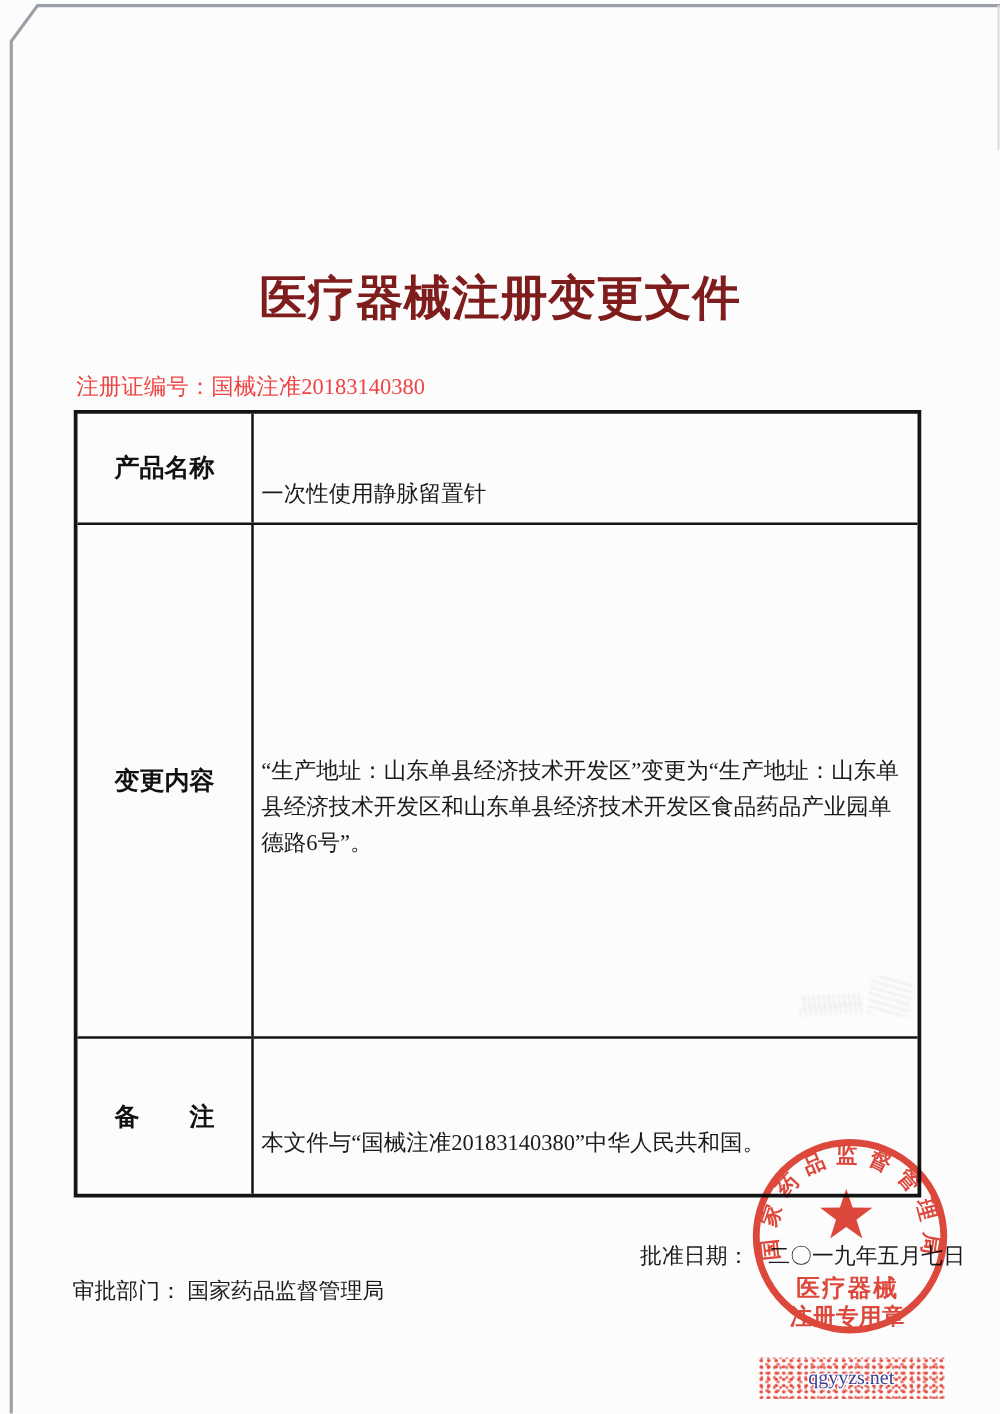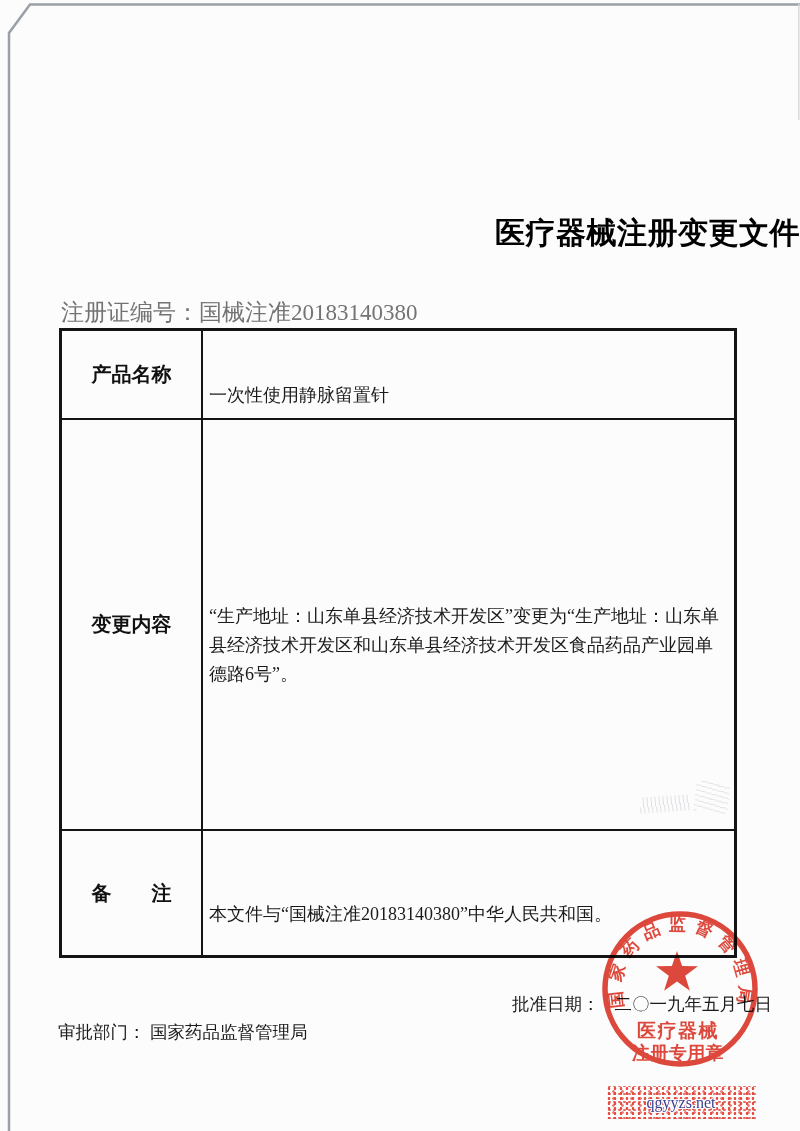--- a/index.html
+++ b/index.html
@@ -15,26 +15,26 @@
   
   .scan-border{position:absolute;left:0;top:0;pointer-events:none;}
 
   .title1{
     position:absolute;left:0;top:133px;width:100%;
     text-align:center;font-size:29px;font-weight:bold;
     letter-spacing:0.5px;color:#111;
   }
   .title2{
     position:absolute;left:0;top:213px;width:100%;
-    text-align:right;font-size:30px;font-weight:bold;
-    letter-spacing:0.5px;color:#000000;
+    text-align:center;font-size:38px;font-weight:bold;
+    letter-spacing:0.5px;color:#7f1d1d;
   }
   .regline{
     position:absolute;left:61px;top:297px;
-    font-size:23px;color:#737373;
+    font-size:18px;color:#ef4444;
   }
   .doc-table{
     position:absolute;left:59px;top:328px;width:678px;height:630px;
     border:3px solid #141414;box-sizing:border-box;
     display:flex;flex-direction:column;
   }
   .t-row{display:flex;box-sizing:border-box;}
   .t-row.r1{height:89px;border-bottom:2px solid #141414;}
   .t-row.r2{height:411px;border-bottom:2px solid #141414;}
   .t-row.r3{flex:1;}

